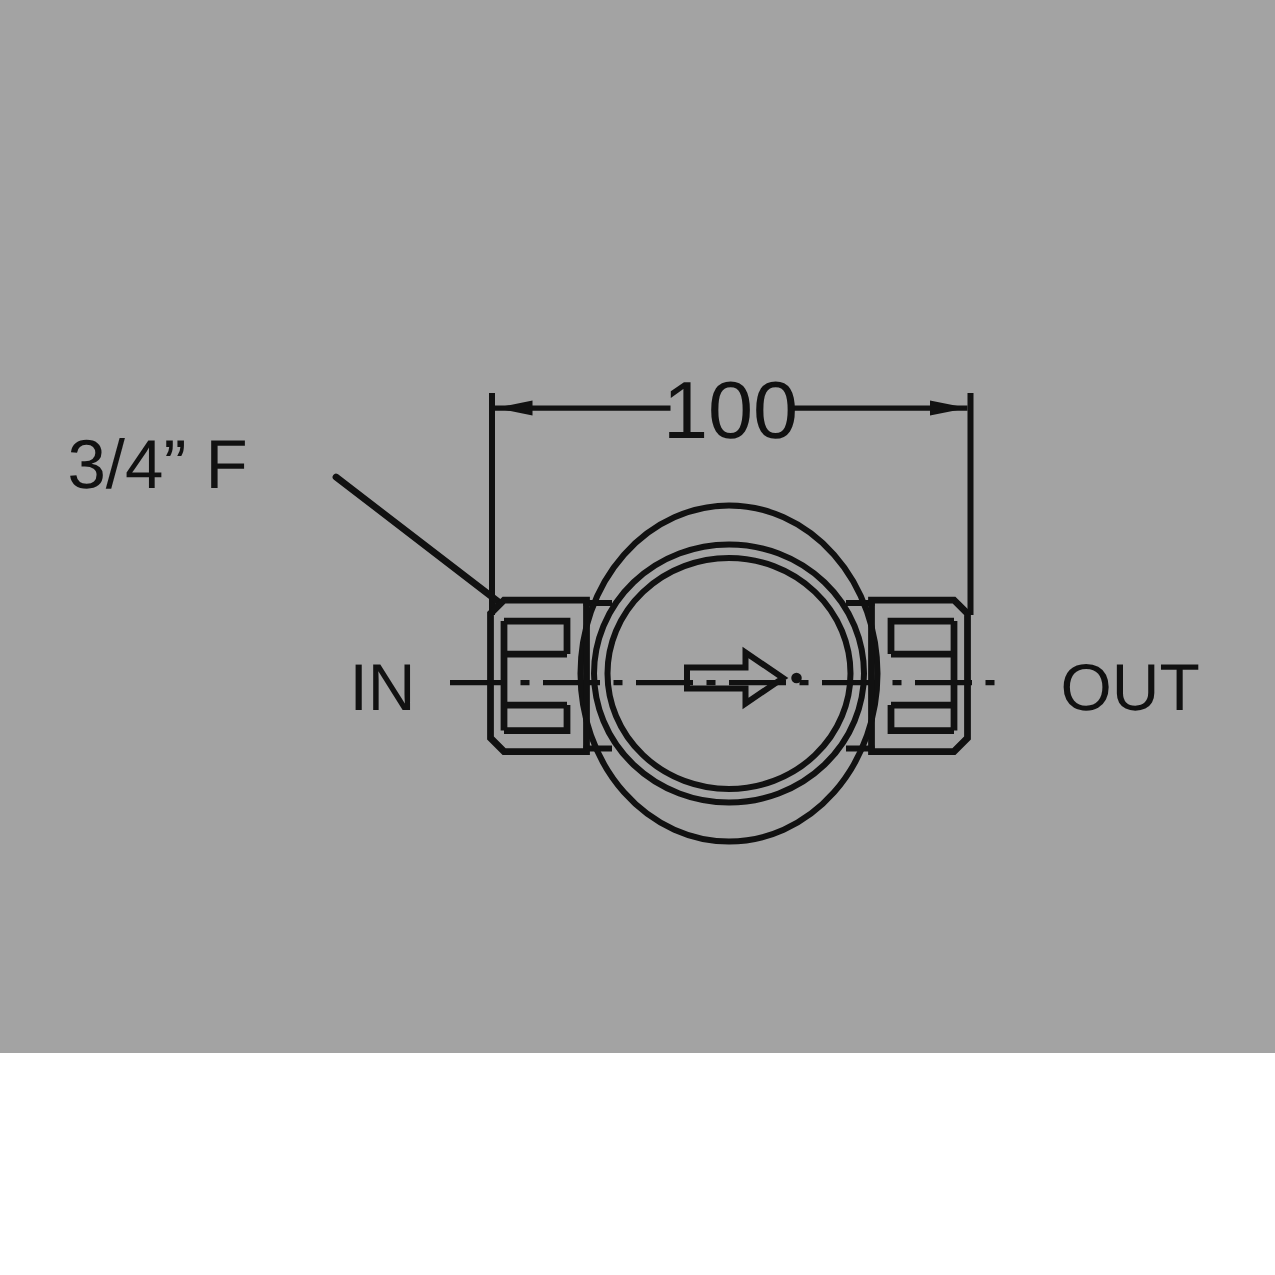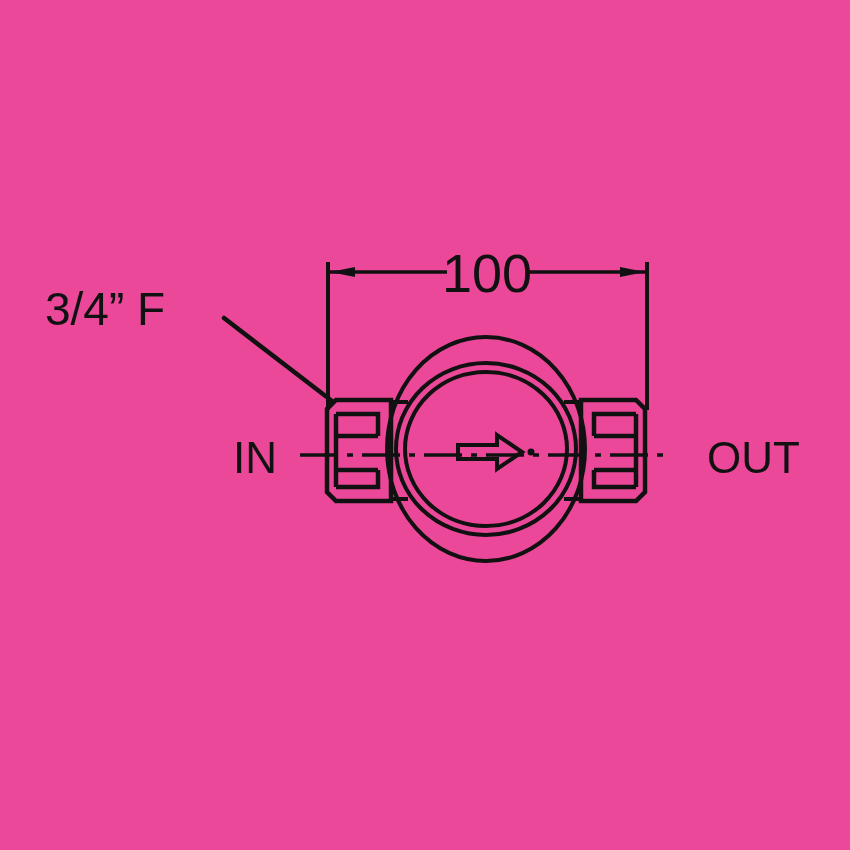--- a/index.html
+++ b/index.html
@@ -9,22 +9,22 @@
   }
   body {
     width: 850px;
     height: 850px;
     font-family: "Liberation Sans", sans-serif;
     overflow: hidden;
   }
   #drawing-root {
     position: relative;
     width: 850px;
-    height: 850px;
-    background: #ec4899;
+    height: 702px;
+    background: #a3a3a3;
   }
   #drawing-svg {
     position: absolute;
     left: 0;
     top: 0;
     width: 850px;
     height: 850px;
     display: block;
   }
   .dim-text, .annot-text, .port-text {

